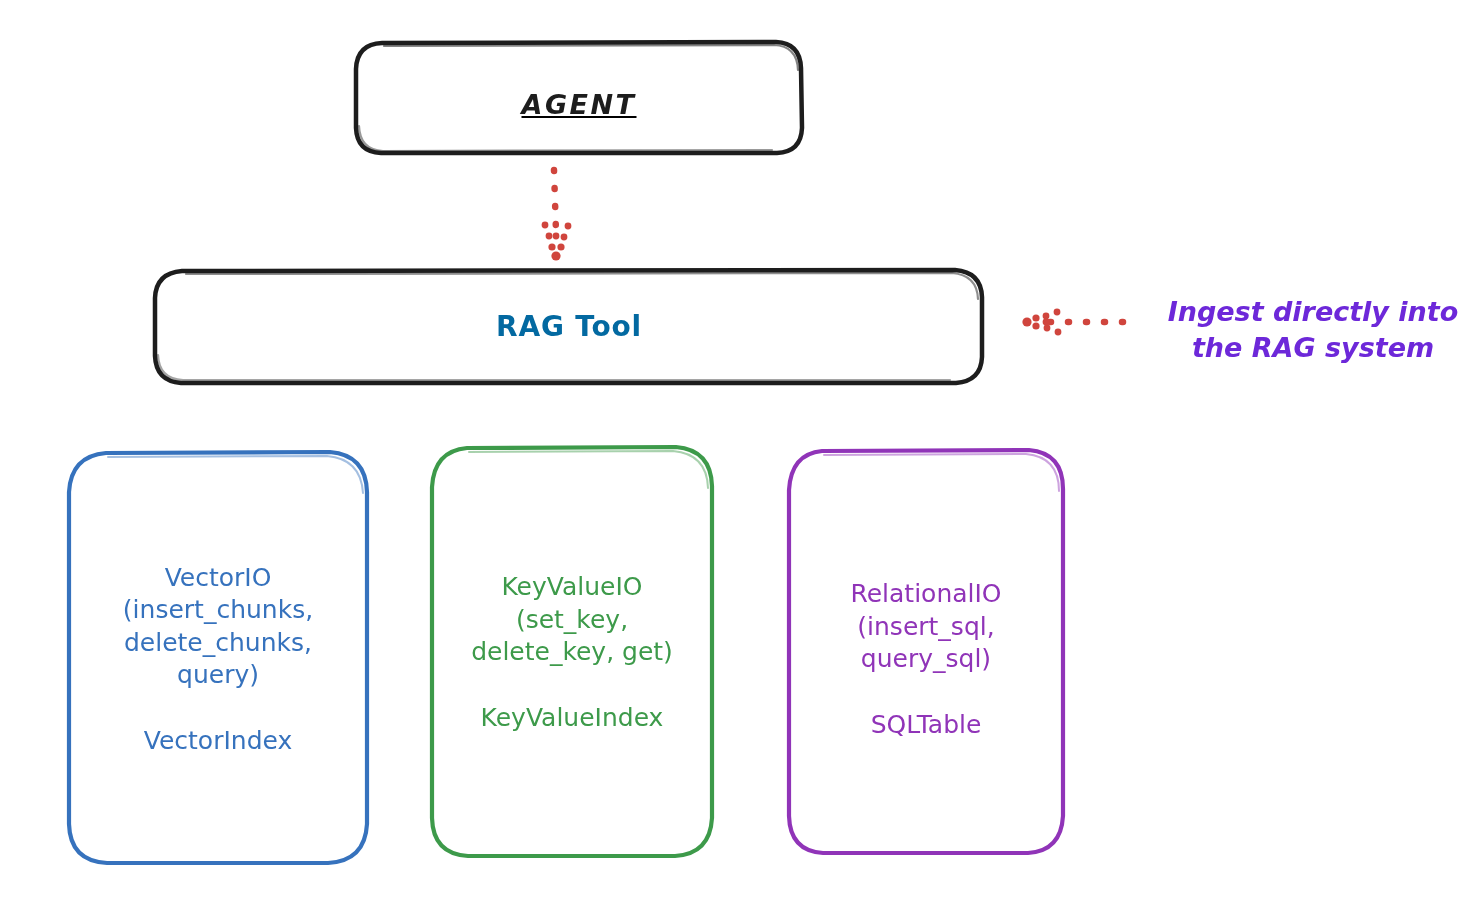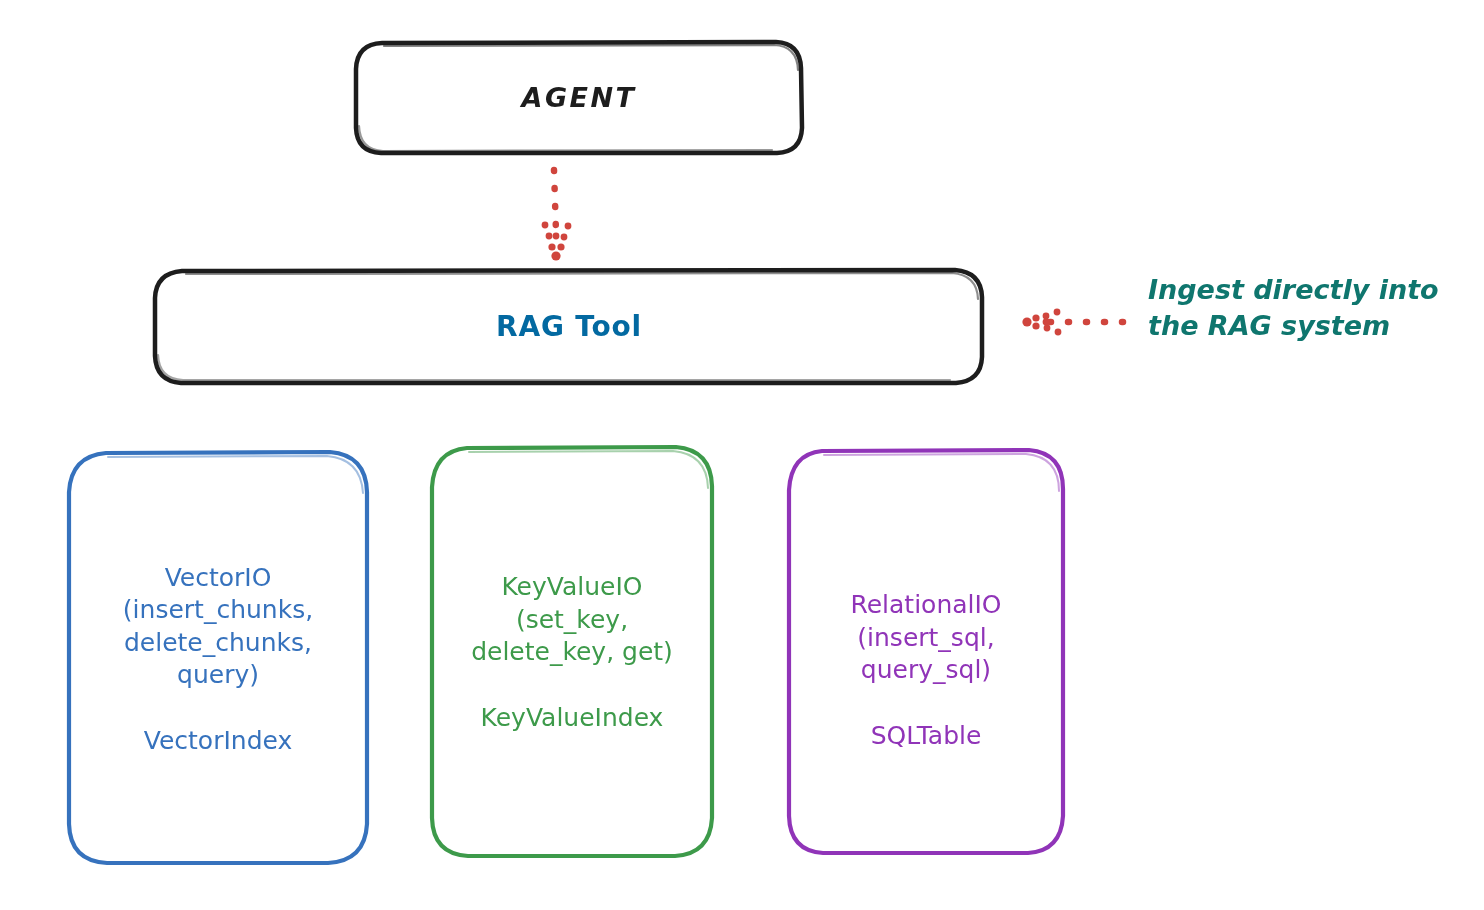--- a/index.html
+++ b/index.html
@@ -35,21 +35,21 @@
     box-sizing: border-box;
   }
   .node-title {
     font-family: "DejaVu Sans", sans-serif;
     line-height: 1.28;
     white-space: pre-line;
   }
 
   
   #agent-node {
-    left: 356px; top: 42px; width: 446px; height: 112px;
+    left: 356px; top: 49px; width: 446px; height: 112px; text-decoration: underline;
   }
   #agent-node .node-title {
     font-size: 27px;
     font-style: italic;
     font-weight: 700;
     letter-spacing: 2.5px;
     color: #1d1d1d;
   }
 
   
@@ -59,21 +59,21 @@
   #ragtool-node .node-title {
     font-size: 28px;
     font-weight: 700;
     letter-spacing: 0.8px;
     color: #0369a1;
   }
 
   
   #vector-node  { left: 69px;  top: 452px; width: 298px; height: 412px; }
   #keyvalue-node{ left: 432px; top: 447px; width: 280px; height: 409px; }
-  #relational-node { left: 789px; top: 468px; width: 274px; height: 403px; }
+  #relational-node { left: 789px; top: 457px; width: 274px; height: 403px; }
 
   .leaf-sig {
     font-size: 25px;
     line-height: 1.30;
     white-space: pre-line;
     font-weight: 500;
   }
   .leaf-index {
     font-size: 25px;
     margin-top: 34px;
@@ -81,29 +81,29 @@
     white-space: pre-line;
   }
   #vector-node .leaf-sig, #vector-node .leaf-index { color: #3672bd; }
   #keyvalue-node .leaf-sig, #keyvalue-node .leaf-index { color: #3d9a4a; }
   #relational-node .leaf-sig, #relational-node .leaf-index { color: #9034b8; }
 
   
   #ingest-note {
     position: absolute;
     left: 1148px;
-    top: 272px;
+    top: 294px;
     width: 330px;
-    color: #0f766e;
+    color: #6d28d9;
     font-size: 27px;
     line-height: 1.33;
     font-weight: 600;
     font-style: italic;
     white-space: pre-line;
-    text-align: left;
+    text-align: center;
   }
 </style>
 </head>
 <body>
 
 <div id="canvas">
 
   <svg class="layer" viewBox="0 0 1484 910">
 
     <g>

